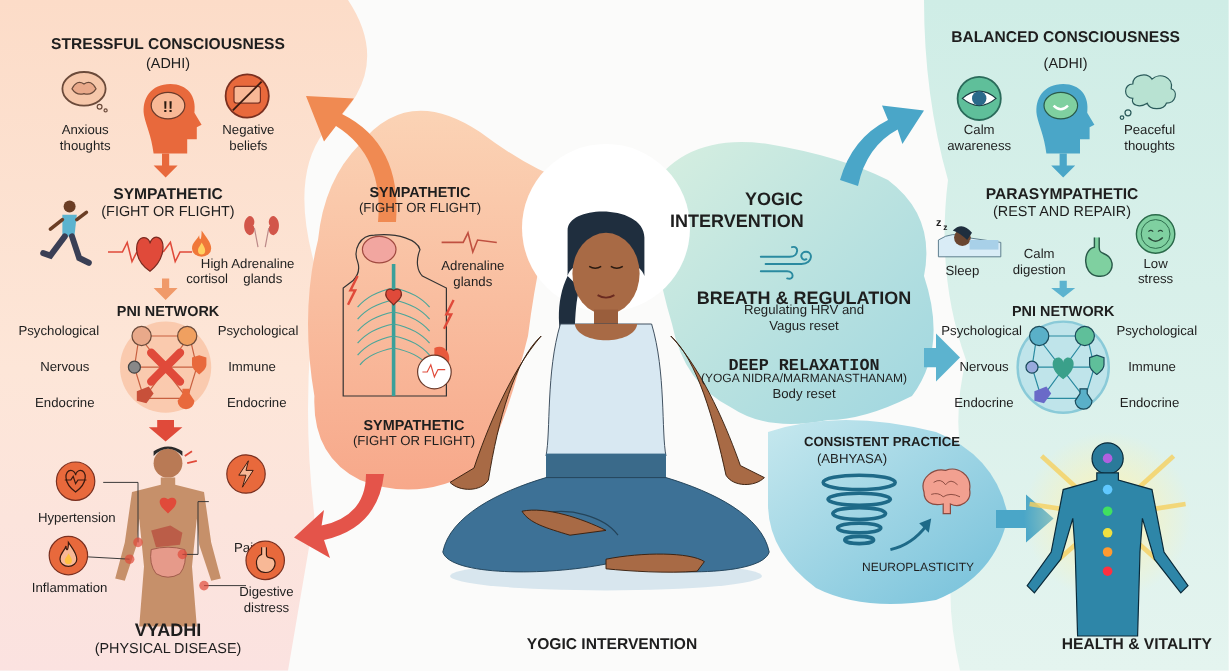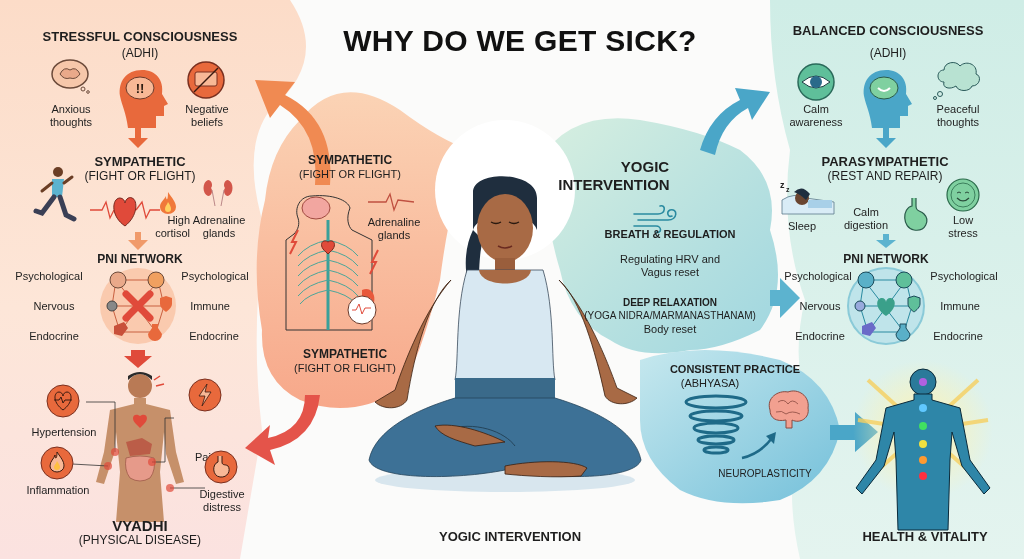--- a/index.html
+++ b/index.html
@@ -71,21 +71,20 @@
     <path d="M830,425 L855,425 L855,412 L878,432 L855,452 L855,440 L830,440 Z" fill="#4aa6c8"></path>
 
     <path d="M135,128 L141,128 L141,138 L148,138 L138,148 L128,138 L135,138 Z" fill="#e8693c"></path>
     <path d="M135,232 L141,232 L141,240 L148,240 L138,250 L128,240 L135,240 Z" fill="#f09a6a"></path>
     <path d="M131,350 L145,350 L145,356 L152,356 L138,368 L124,356 L131,356 Z" fill="#e04a3a"></path>
 
     <path d="M883,128 L889,128 L889,138 L896,138 L886,148 L876,138 L883,138 Z" fill="#4aa6c8"></path>
     <path d="M883,234 L889,234 L889,240 L896,240 L886,248 L876,240 L883,240 Z" fill="#5cb3cf"></path>
   </svg>
 
-  <div class="txt title" style="left:300px;top:24px;width:440px;">WHY DO WE GET SICK?</div>
 
   <div>
     <div class="txt sect" style="left:20px;top:30px;width:240px;">STRESSFUL CONSCIOUSNESS</div>
     <div class="txt sub" style="left:20px;top:47px;width:240px;">(ADHI)</div>
     <svg width="40" height="34" style="left:50px;top:58px">
       <ellipse cx="20" cy="16" rx="18" ry="14" fill="#f6c7aa" stroke="#6b4a3a" stroke-width="1.5"></ellipse>
       <path d="M10,16 q4,-8 10,-4 q6,-4 10,4 q-4,6 -10,4 q-6,2 -10,-4z" fill="#e9a98a" stroke="#6b4a3a" stroke-width="1"></path>
       <circle cx="33" cy="31" r="2" fill="none" stroke="#6b4a3a"></circle>
       <circle cx="38" cy="34" r="1.3" fill="none" stroke="#6b4a3a"></circle>
     </svg>
@@ -253,24 +252,24 @@
     </svg>
     <div class="txt sect" style="left:410px;top:530px;width:200px;font-size:13px;">YOGIC INTERVENTION</div>
   </div>
 
   <div>
     <div class="txt sect" style="left:570px;top:158px;width:150px;font-size:15px;">YOGIC</div>
     <div class="txt sect" style="left:539px;top:176px;width:150px;font-size:15px;">INTERVENTION</div>
     <svg width="46" height="30" style="left:632px;top:204px">
       <path d="M2,10 L26,10 C34,10 34,0 28,2 M6,16 L36,16 C46,16 46,4 38,6 C34,8 36,14 40,12 M2,22 L24,22 C30,22 30,30 24,28" stroke="#2a8aa0" stroke-width="1.6" fill="none" stroke-linecap="round"></path>
     </svg>
-    <div class="txt sect" style="left:580px;top:228px;width:180px;font-size:11px;">BREATH &amp; REGULATION</div>
+    <div class="txt sect" style="left:580px;top:240px;width:180px;font-size:15px;">BREATH &amp; REGULATION</div>
     <div class="txt lbl" style="left:580px;top:253px;width:180px;">Regulating HRV and</div>
     <div class="txt lbl" style="left:580px;top:266px;width:180px;">Vagus reset</div>
-    <div class="txt sect" style="left:580px;top:297px;width:180px;font-size:10px;">DEEP RELAXATION</div>
+    <div class="txt sect" style="left:580px;top:297px;width:180px;font-size:14px;font-family:Liberation Mono, monospace;">DEEP RELAXATION</div>
     <div class="txt lbl" style="left:580px;top:310px;width:180px;font-size:10px;">(YOGA NIDRA/MARMANASTHANAM)</div>
     <div class="txt lbl" style="left:580px;top:323px;width:180px;">Body reset</div>
 
     <div class="txt sect" style="left:650px;top:363px;width:170px;font-size:11px;">CONSISTENT PRACTICE</div>
     <div class="txt lbl" style="left:650px;top:377px;width:120px;">(ABHYASA)</div>
     <svg width="80" height="70" style="left:680px;top:392px">
       <g stroke="#1e6a88" stroke-width="3" fill="none">
         <ellipse cx="36" cy="10" rx="30" ry="6"></ellipse>
         <ellipse cx="36" cy="24" rx="26" ry="5"></ellipse>
         <ellipse cx="36" cy="36" rx="22" ry="5"></ellipse>
@@ -370,16 +369,16 @@
       </g>
       <circle cx="85" cy="22" r="13" fill="#2a7a9a" stroke="#0a2a3a"></circle>
       <path d="M76,34 L94,34 L94,40 L122,48 L132,100 L152,128 L146,134 L124,106 L114,72 L112,100 L110,170 L60,170 L58,100 L56,72 L46,106 L24,134 L18,128 L38,100 L48,48 L76,40Z" fill="#2e86a8" stroke="#0a2a3a" stroke-width="1"></path>
       <circle cx="85" cy="22" r="4" fill="#b060e0"></circle>
       <circle cx="85" cy="48" r="4" fill="#60c8ff"></circle>
       <circle cx="85" cy="66" r="4" fill="#40e060"></circle>
       <circle cx="85" cy="84" r="4" fill="#f0e040"></circle>
       <circle cx="85" cy="100" r="4" fill="#ff9a30"></circle>
       <circle cx="85" cy="116" r="4" fill="#ff3040"></circle>
     </svg>
-    <div class="txt sect" style="left:840px;top:530px;width:170px;font-size:13px;">HEALTH &amp; VITALITY</div>
+    <div class="txt sect" style="left:840px;top:530px;width:170px;font-size:13px;text-align:right;">HEALTH &amp; VITALITY</div>
   </div>
 
 </div>
 
 </body></html>

